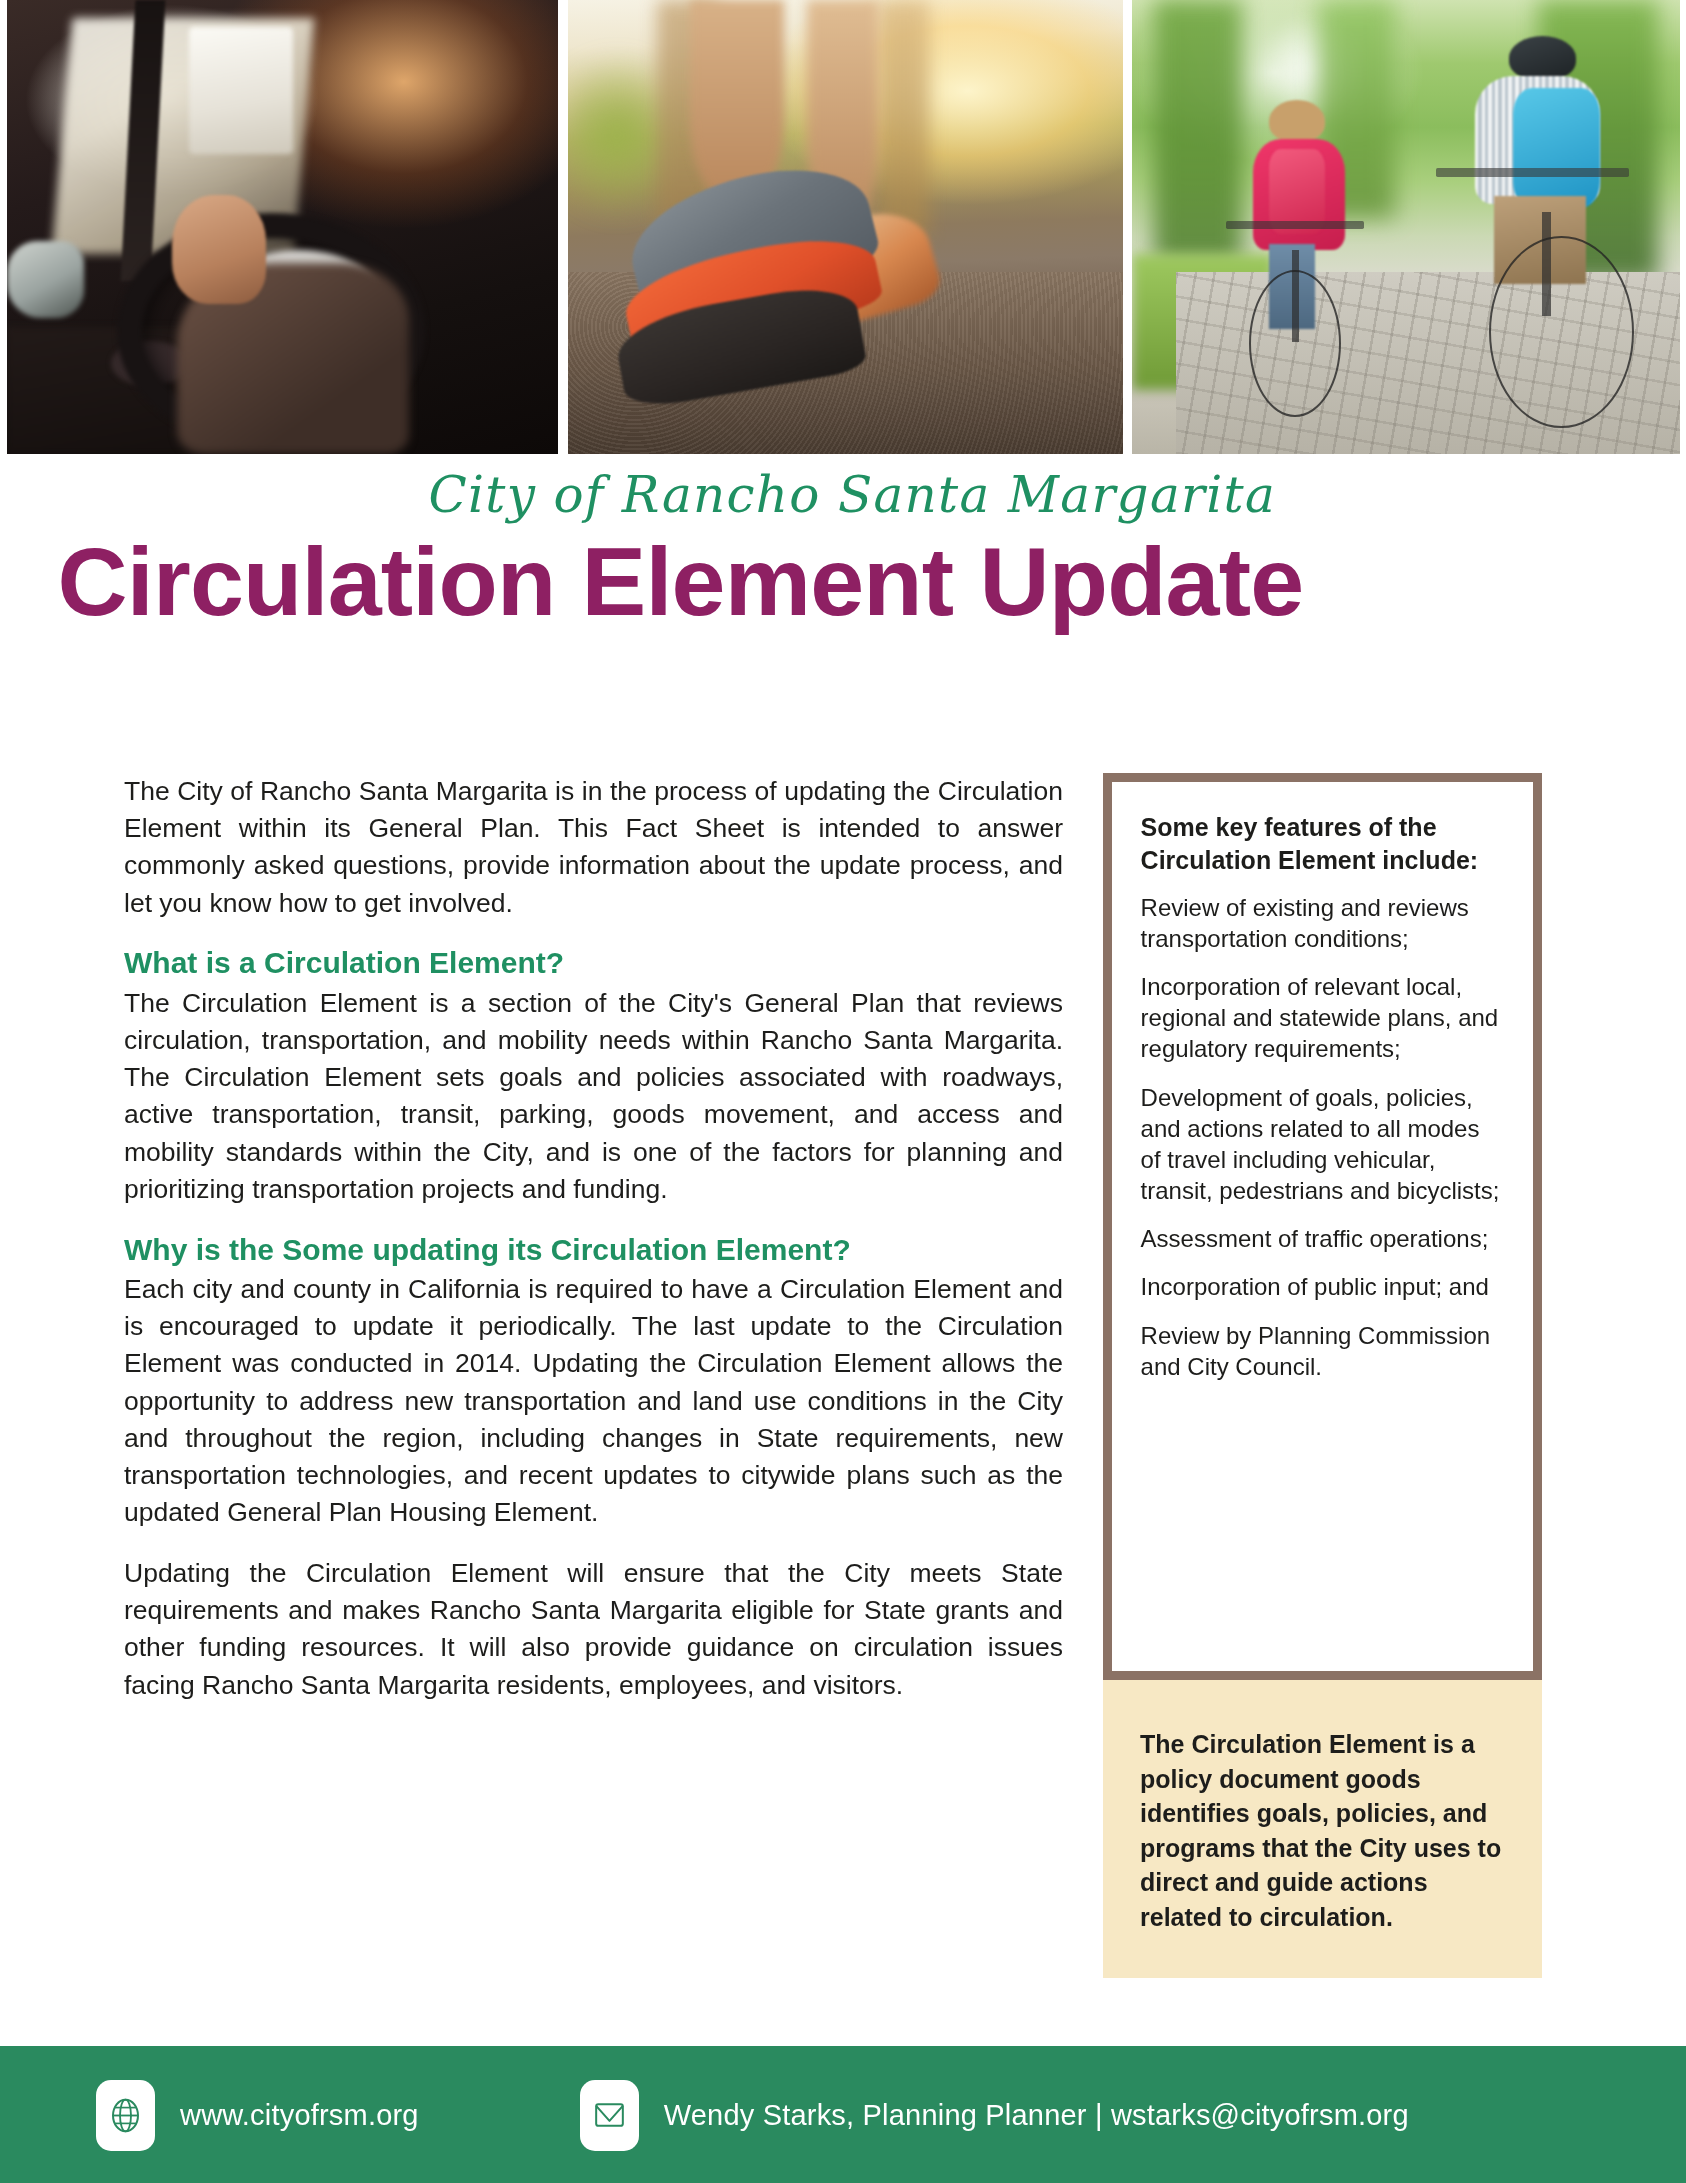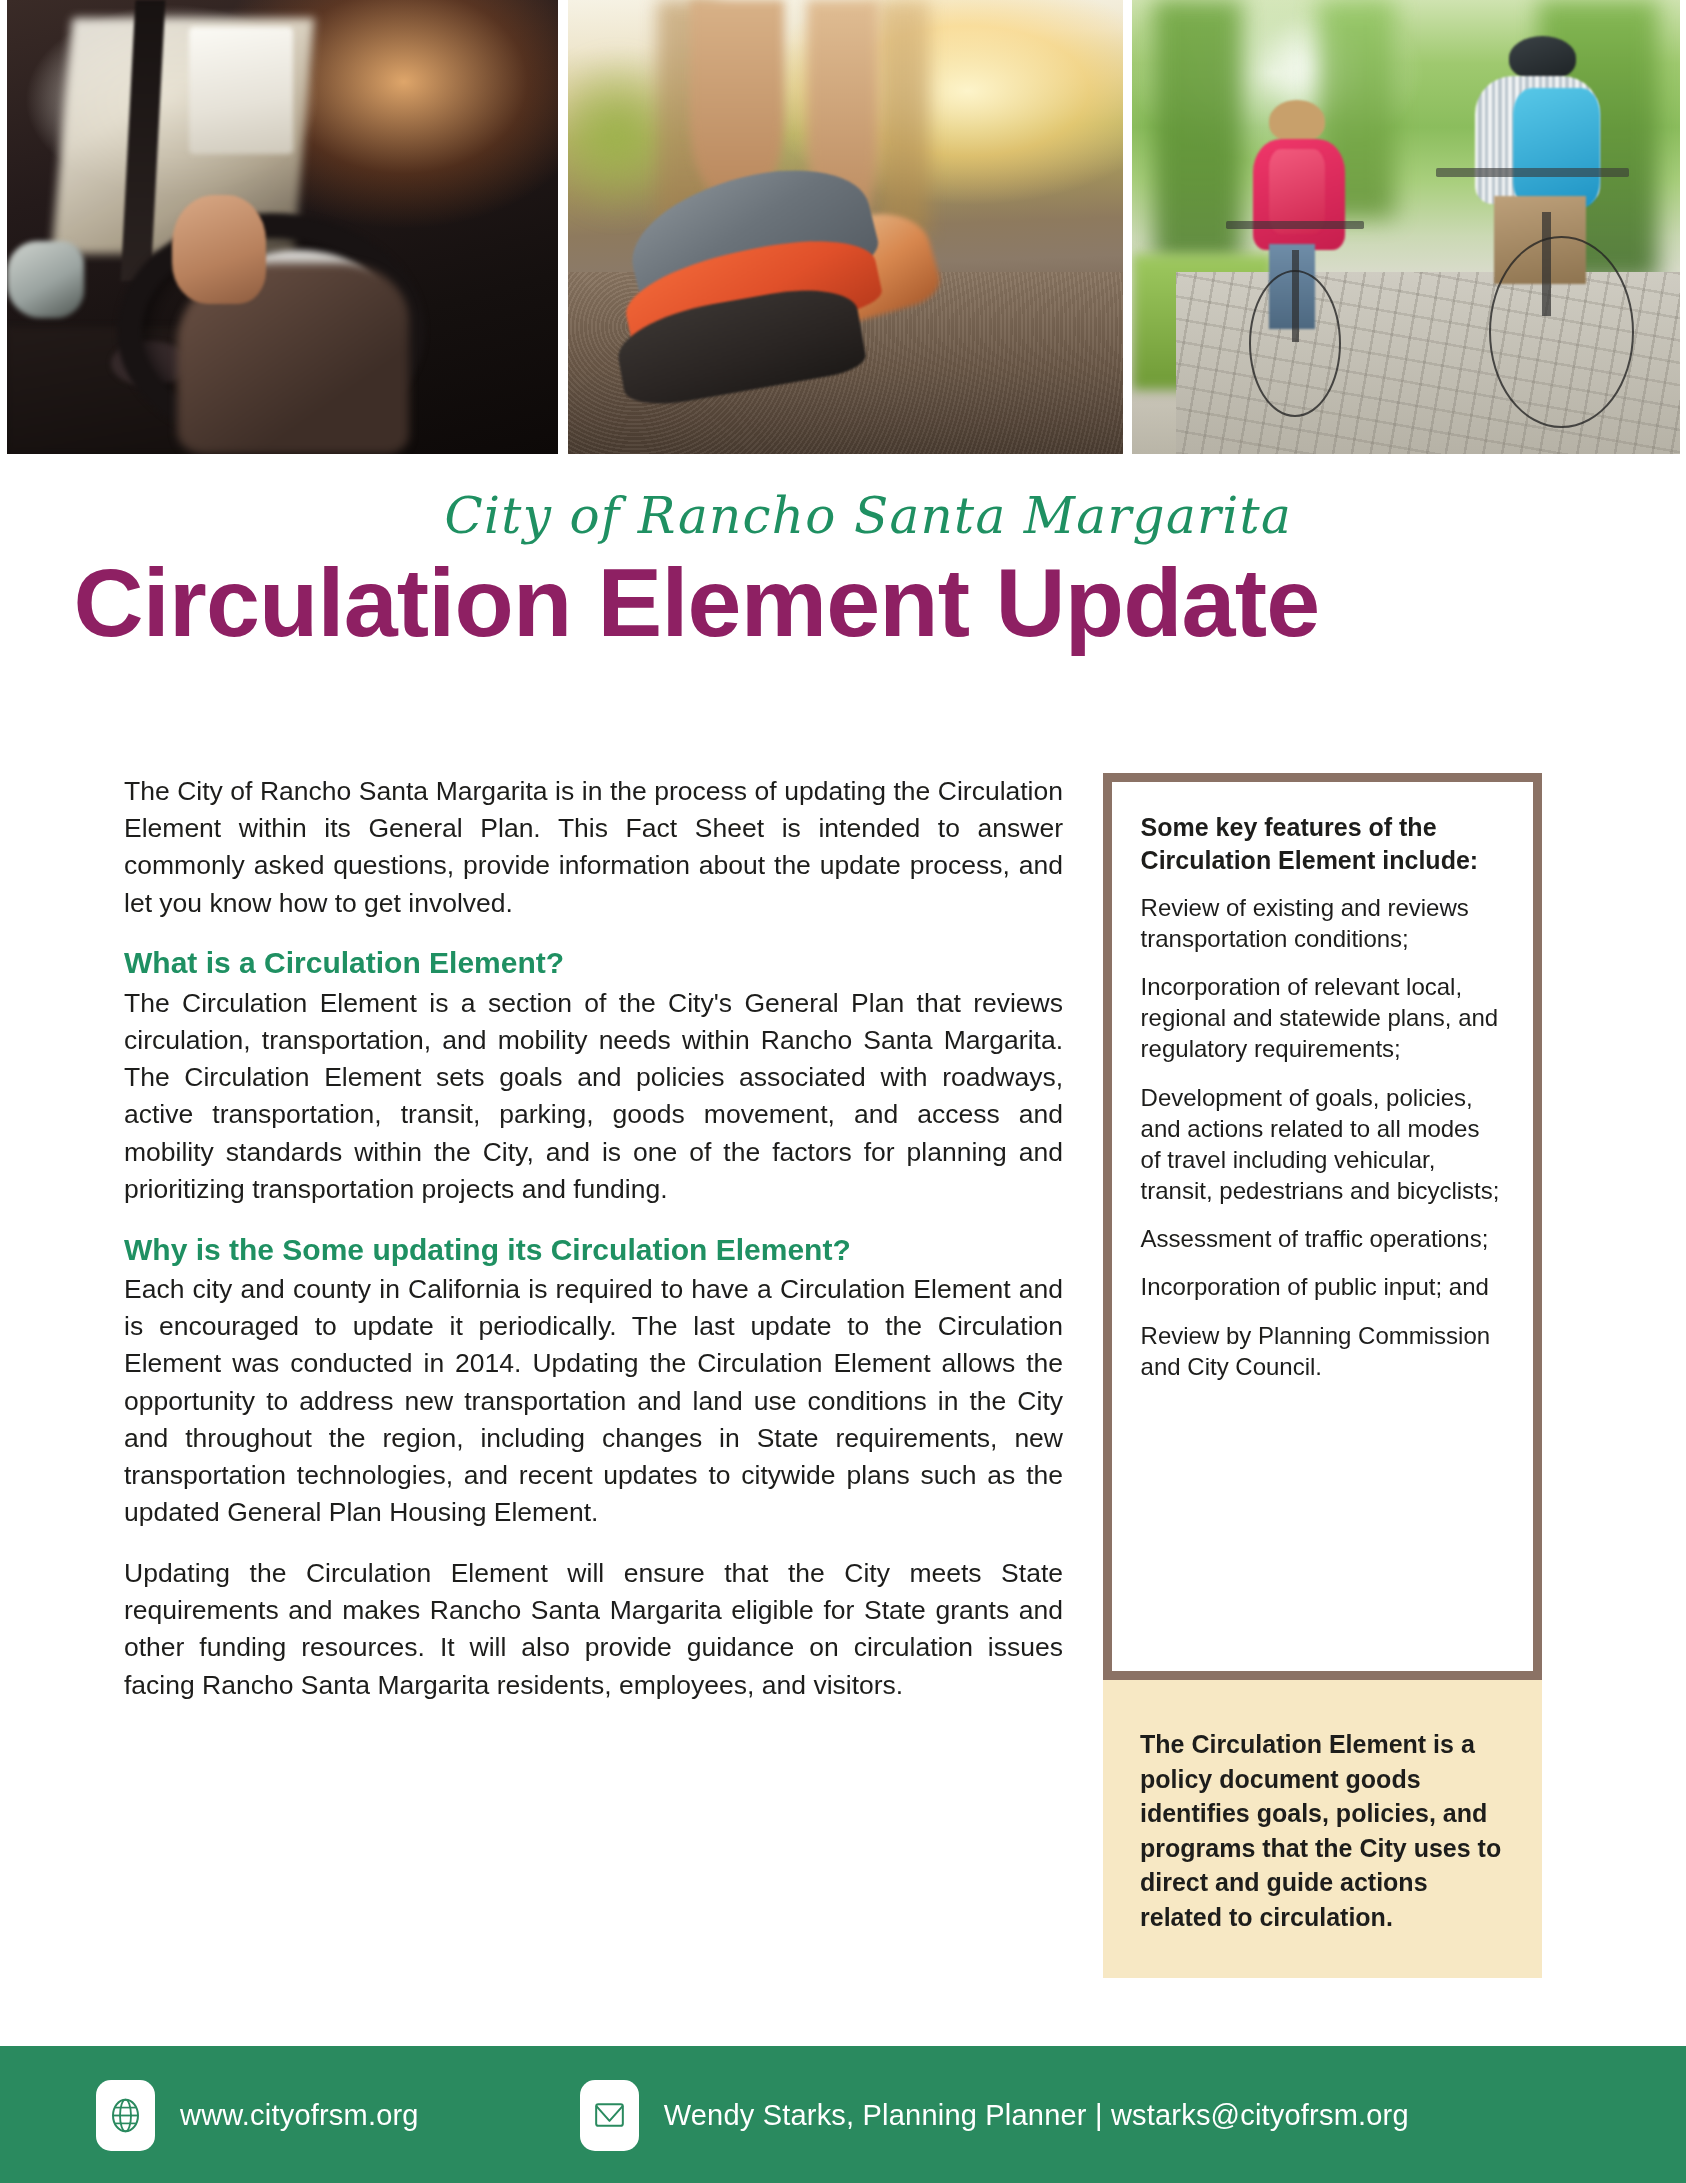--- a/index.html
+++ b/index.html
@@ -276,23 +276,22 @@
   .rider-b .r-shirt  { left: 24%; top: 10%; width: 52%; height: 32%; background: repeating-linear-gradient(90deg,#f2f4f5 0 3.4px,#b9c4cc 3.4px 6.7px); filter: blur(1px); }
   .rider-b .r-pack   { left: 40%; top: 13%; width: 36%; height: 30%; background: linear-gradient(160deg,#58c8e8,#1e93c4); filter: blur(1px); }
   .rider-b .r-shorts { position:absolute; left: 32%; top: 40%; width: 38%; height: 22%; background: linear-gradient(170deg,#bda07a,#8e7450); filter: blur(1.2px); }
   .rider-b .w1 { left: 30%; top: 50%; width: 60%; height: 48%; }
   .rider-b .f1 { left: 52%; top: 44%; width: 3.5%; height: 26%; }
   .rider-b .bar{ position:absolute; left: 8%; top: 33%; width: 80%; height: 2.2%; background: rgba(55,55,55,.6); border-radius: 1.7px; filter: blur(0.7px); }
 
   
   .title-block {
     position: absolute;
-    left: 16px; top: 470px;
+    left: 0; top: 470px;
     width: 1395px;
-    margin-top: 21px;
   }
   .script-line {
     text-align: right;
     padding-right: 119px;
     color: #1f9062;
     font-family: "DejaVu Serif", serif;
     font-style: italic;
     font-size: 50px;
     font-weight: 400;
     letter-spacing: 1.3px;

